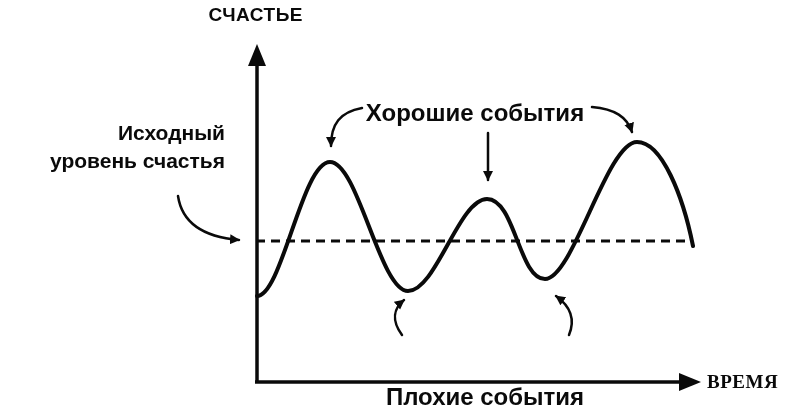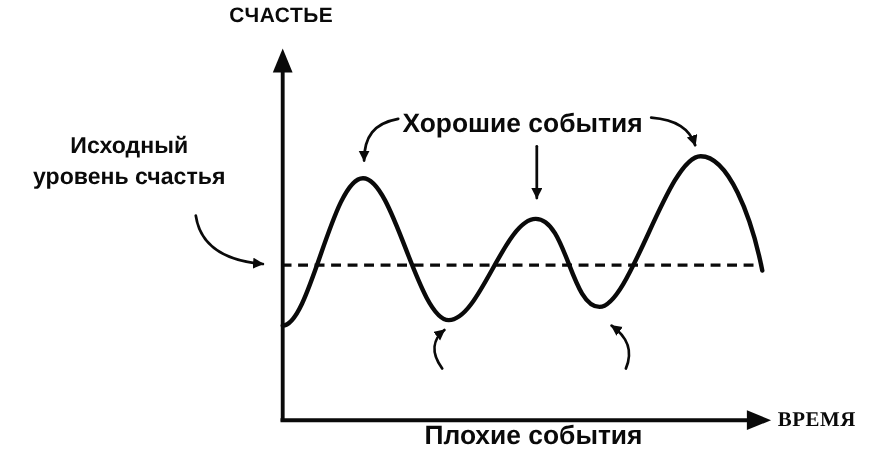--- a/index.html
+++ b/index.html
@@ -58,21 +58,21 @@
     top: 336px;
     width: 230px;
     margin-top: 47px;
   }
   .baseline-label {
     left: 10px;
     top: 119px;
     width: 215px;
     font-size: 21px;
     font-weight: 600;
-    text-align: center;
+    text-align: right;
     line-height: 28px;
     position: absolute;
   }
 </style>
 </head>
 <body>
 
 <div class="canvas">
 
   <svg viewBox="0 0 790 411" aria-hidden="true">

